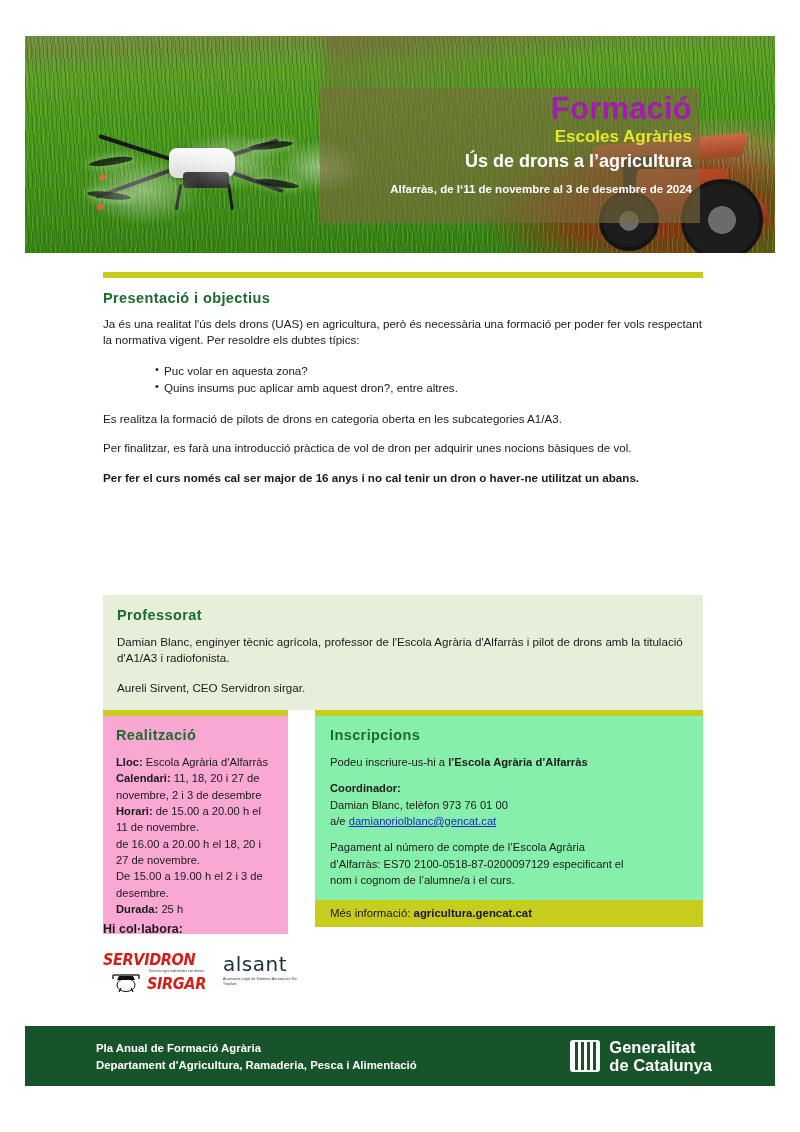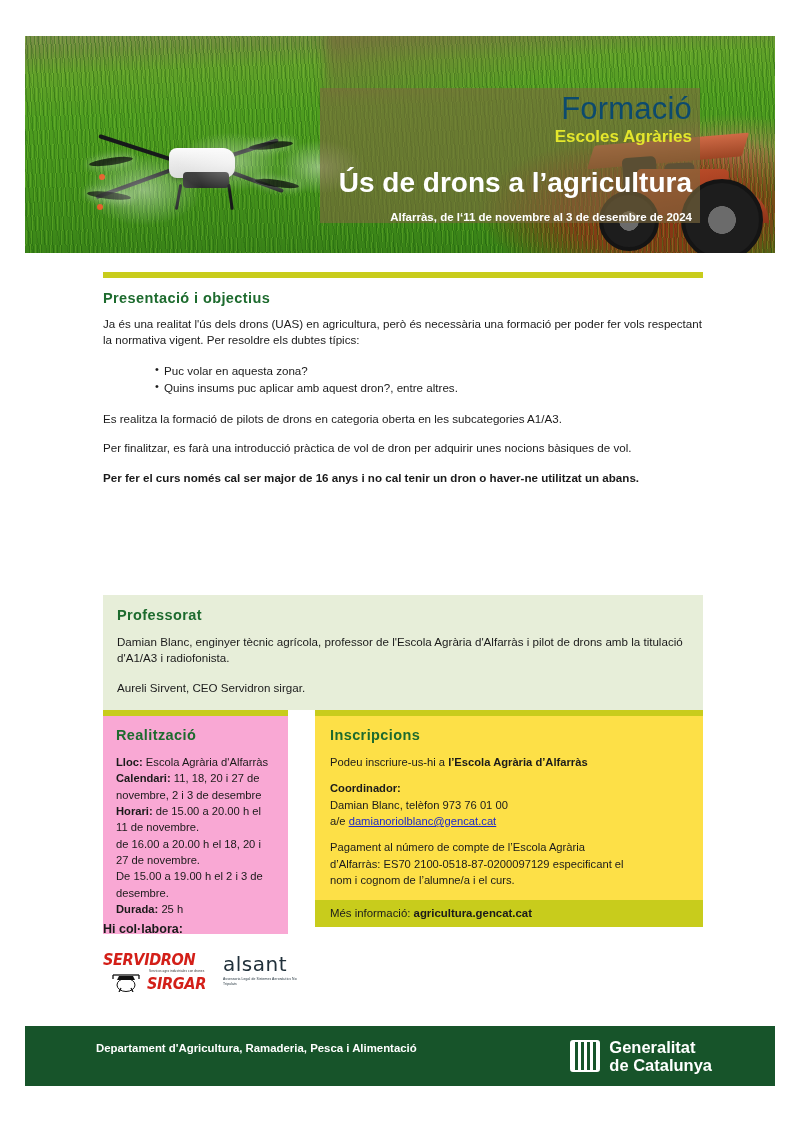--- a/index.html
+++ b/index.html
@@ -179,38 +179,38 @@
     position: absolute;
     left: 320px;
     top: 92px;
     width: 380px;
     text-align: right;
     padding-right: 8px;
     box-sizing: border-box;
   }
   .hero-title {
     font-size: 31px;
-    font-weight: normal;
-    color: #0c4a6e;
+    font-weight: bold;
+    color: #a21caf;
     line-height: 1.08;
     letter-spacing: .2px;
   }
   .hero-sub {
     font-size: 17px;
     font-weight: bold;
     color: #e4e72c;
     line-height: 1.25;
     margin-top: 1px;
   }
   .hero-course {
-    font-size: 28px;
+    font-size: 18px;
     font-weight: bold;
     color: #ffffff;
     line-height: 1.3;
-    margin-top: 17px;
+    margin-top: 2px;
   }
   .hero-dates {
     font-size: 11.5px;
     font-weight: bold;
     color: #ffffff;
     margin-top: 10px;
   }
 
   
   .accent-bar {
@@ -287,21 +287,21 @@
     min-height: 218px;
   }
   .col-right {
     position: absolute;
     left: 315px;
     top: 710px;
     width: 388px;
   }
   .col-right .accent-bar { width: 388px; }
   .col-right .inner {
-    background: #fde047;
+    background: #86efac;
     padding: 11px 15px 12px 15px;
     box-sizing: border-box;
   }
   .col-left h2.sec-title,
   .col-right h2.sec-title { margin: 0 0 11px 0; }
   .mini {
     font-size: 11.2px;
     line-height: 1.46;
     margin: 0 0 10px 0;
   }
@@ -557,20 +557,21 @@
       <div class="alsant-tag">Assessoria Legal de
 Sistemes Aeronàutics
 No Tripulats</div>
     </div>
 
   </div>
 </div>
 
 <div class="footer">
   <div class="footer-text">
+    <div>Pla Anual de Formació Agrària</div>
     <div>Departament d'Agricultura, Ramaderia, Pesca i Alimentació</div>
   </div>
   <div class="gencat">
     <div class="gencat-mark"></div>
     <div class="gencat-name">Generalitat
 de Catalunya</div>
   </div>
 </div>
 
 </body></html>

